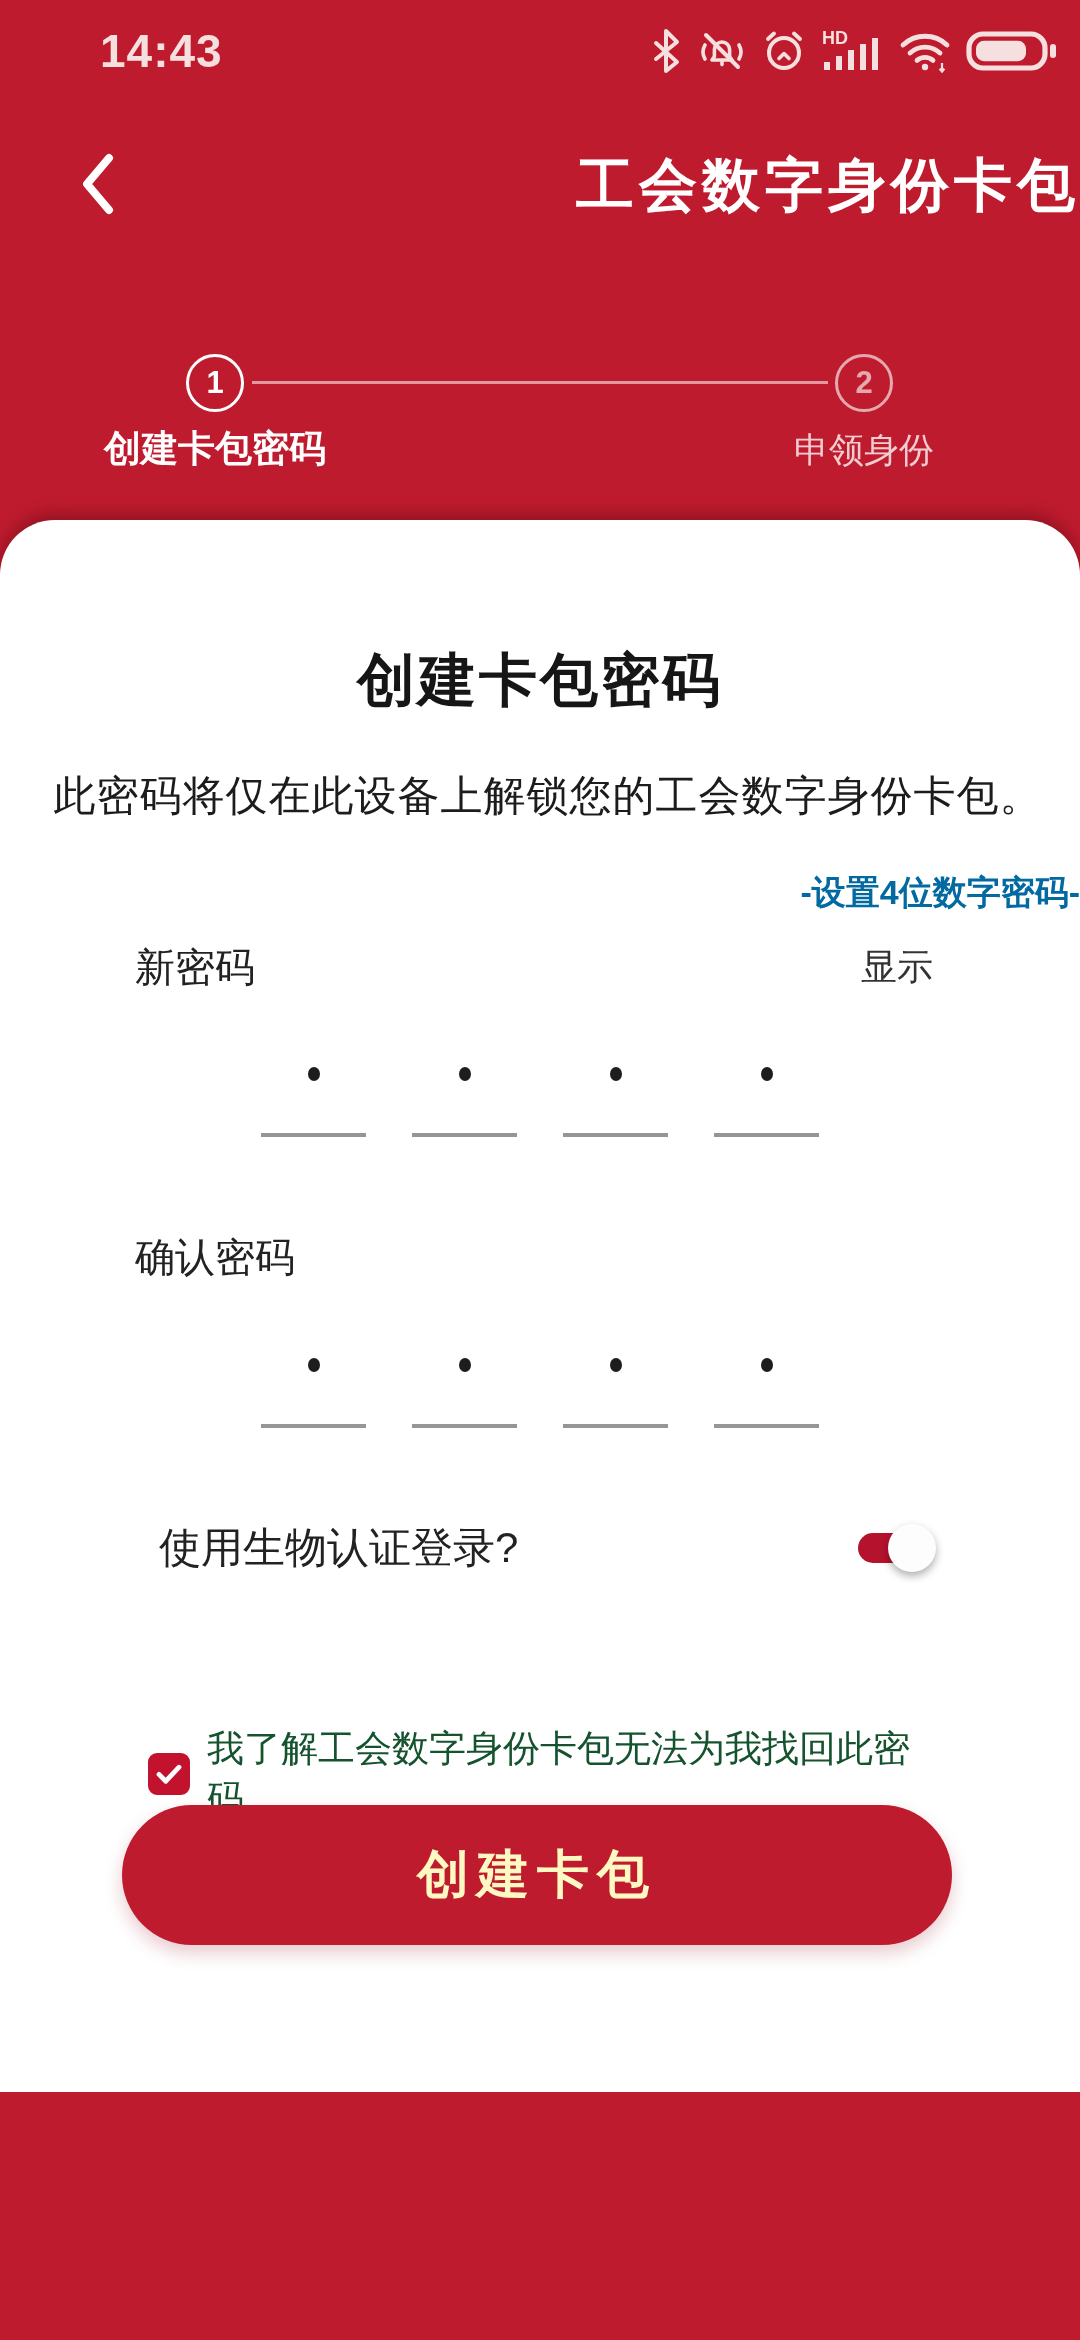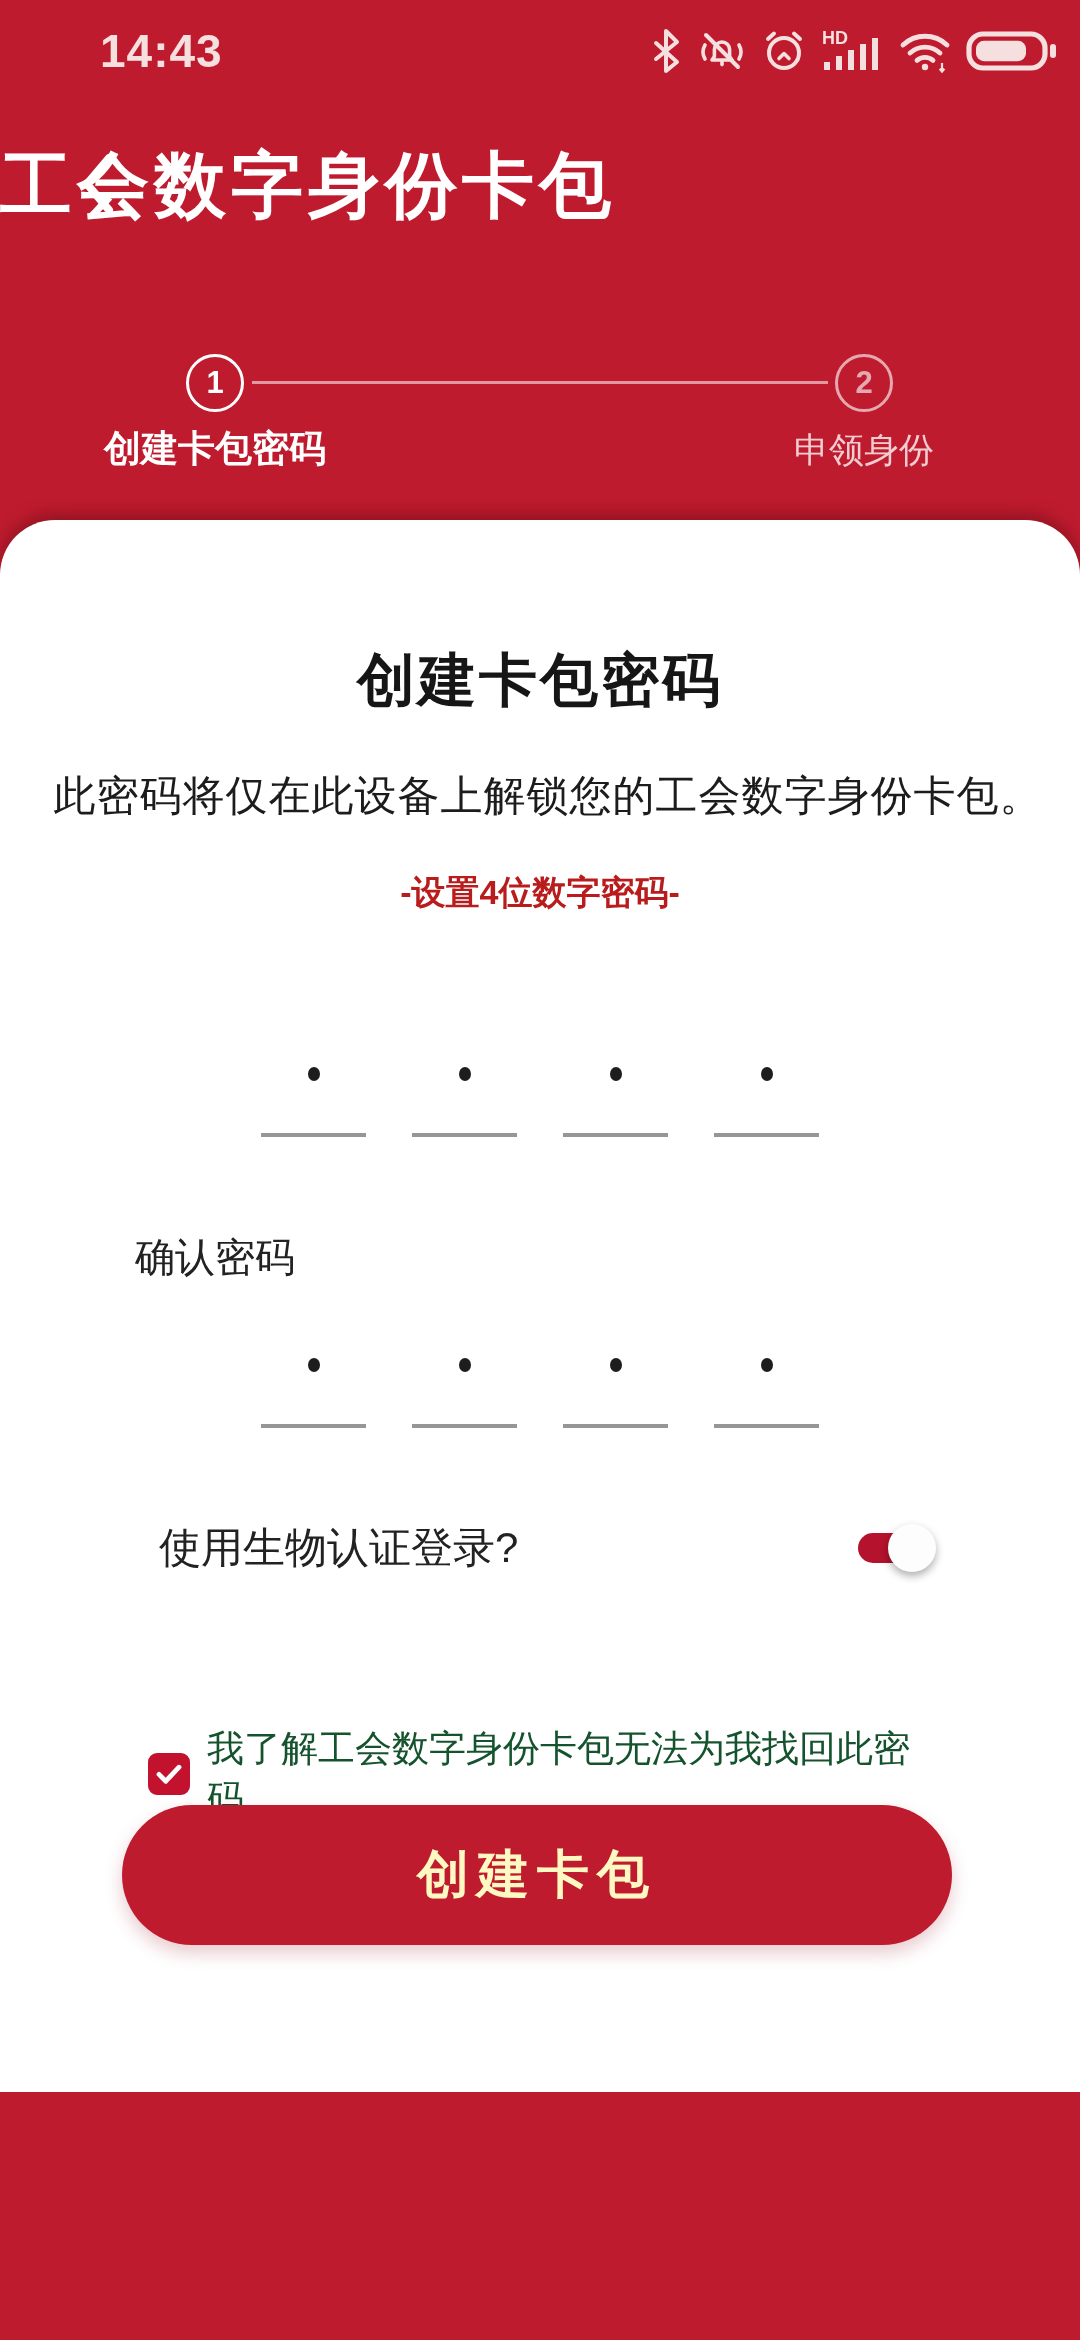--- a/index.html
+++ b/index.html
@@ -11,22 +11,22 @@
   .status-bar { position:absolute; top:22px; left:100px; right:22px; height:58px;
     display:flex; justify-content:space-between; align-items:center; color:#f6dfdf; }
   .status-time { font-size:46px; font-weight:bold; letter-spacing:1px; }
   .status-icons { display:flex; align-items:flex-start; gap:15px; }
   .status-icons svg { display:block; }
 
   
   .app-header { position:absolute; top:140px; left:0; width:1080px; height:90px; }
   .back-button { position:absolute; left:62px; top:6px; width:72px; height:78px;
     display:flex; align-items:center; justify-content:center; background:transparent; border:none; }
-  .header-title { position:absolute; left:0; top:0; width:100%; text-align:left;
-    color:#ffffff; font-size:72px; font-weight:bold; letter-spacing:5px; line-height:90px; }
+  .header-title { position:absolute; left:0; top:0; width:100%; text-align:right;
+    color:#ffffff; font-size:58px; font-weight:bold; letter-spacing:5px; line-height:90px; }
 
   
   .step-circle { position:absolute; width:58px; height:58px; border-radius:50%;
     border:3px solid #ffffff; color:#ffffff; font-size:31px; font-weight:bold;
     display:flex; align-items:center; justify-content:center; }
   .step-circle.one { left:186px; top:354px; }
   .step-circle.two { left:835px; top:354px; opacity:0.62; }
   .step-line { position:absolute; left:252px; top:381px; width:576px; height:3px;
     background:rgba(255,255,255,0.55); }
   .step-label-1 { position:absolute; left:100px; top:424px; width:230px; text-align:center;
@@ -35,22 +35,22 @@
     color:rgba(255,255,255,0.78); font-size:35px; }
 
   
   .card { position:absolute; left:0; top:520px; width:1080px; height:1765px;
     background:#ffffff; border-radius:55px 55px 0 0;
     box-shadow:0 -6px 16px rgba(60,5,12,0.35); }
   .card-title { position:absolute; top:122px; width:100%; text-align:center;
     color:#161616; font-size:58px; font-weight:600; letter-spacing:3px; }
   .card-subtitle { position:absolute; top:248px; width:100%; text-align:center;
     color:#1c1c1c; font-size:42px; font-weight:500; letter-spacing:1px;padding-left:16px; }
-  .pin-hint { position:absolute; top:350px; width:100%; text-align:center;
-    color:#b91c1c; font-size:34px; font-weight:600; }
+  .pin-hint { position:absolute; top:350px; width:100%; text-align:right;
+    color:#0369a1; font-size:34px; font-weight:600; }
 
   .row-newpass { position:absolute; top:420px; left:135px; right:147px;
     display:flex; justify-content:space-between; align-items:center; }
   .field-label { color:#222222; font-size:40px; font-weight:500; }
   .show-link { color:#333333; font-size:36px; font-weight:400; background:none; border:none; }
 
   .pin-row { position:absolute; left:261px; display:flex; gap:46px; }
   .pin-row.first { top:507px; }
   .pin-row.second { top:798px; }
   .pin-field { width:105px; height:110px; border-bottom:4px solid #969696;
@@ -163,20 +163,24 @@
     </div>
     <div class="step-label-1">创建卡包密码</div>
     <div class="step-label-2">申领身份</div>
   </div>
 
   <div class="card">
     <div class="card-title">创建卡包密码</div>
     <div class="card-subtitle">此密码将仅在此设备上解锁您的工会数字身份卡包。</div>
     <div class="pin-hint">-设置4位数字密码-</div>
 
+    <div class="row-newpass">
+      <span class="field-label">新密码</span>
+      <button class="show-link">显示</button>
+    </div>
 
     <div class="pin-row first">
         <div class="pin-field">
           <div class="pin-dot"></div>
         </div>
         <div class="pin-field">
           <div class="pin-dot"></div>
         </div>
         <div class="pin-field">
           <div class="pin-dot"></div>

